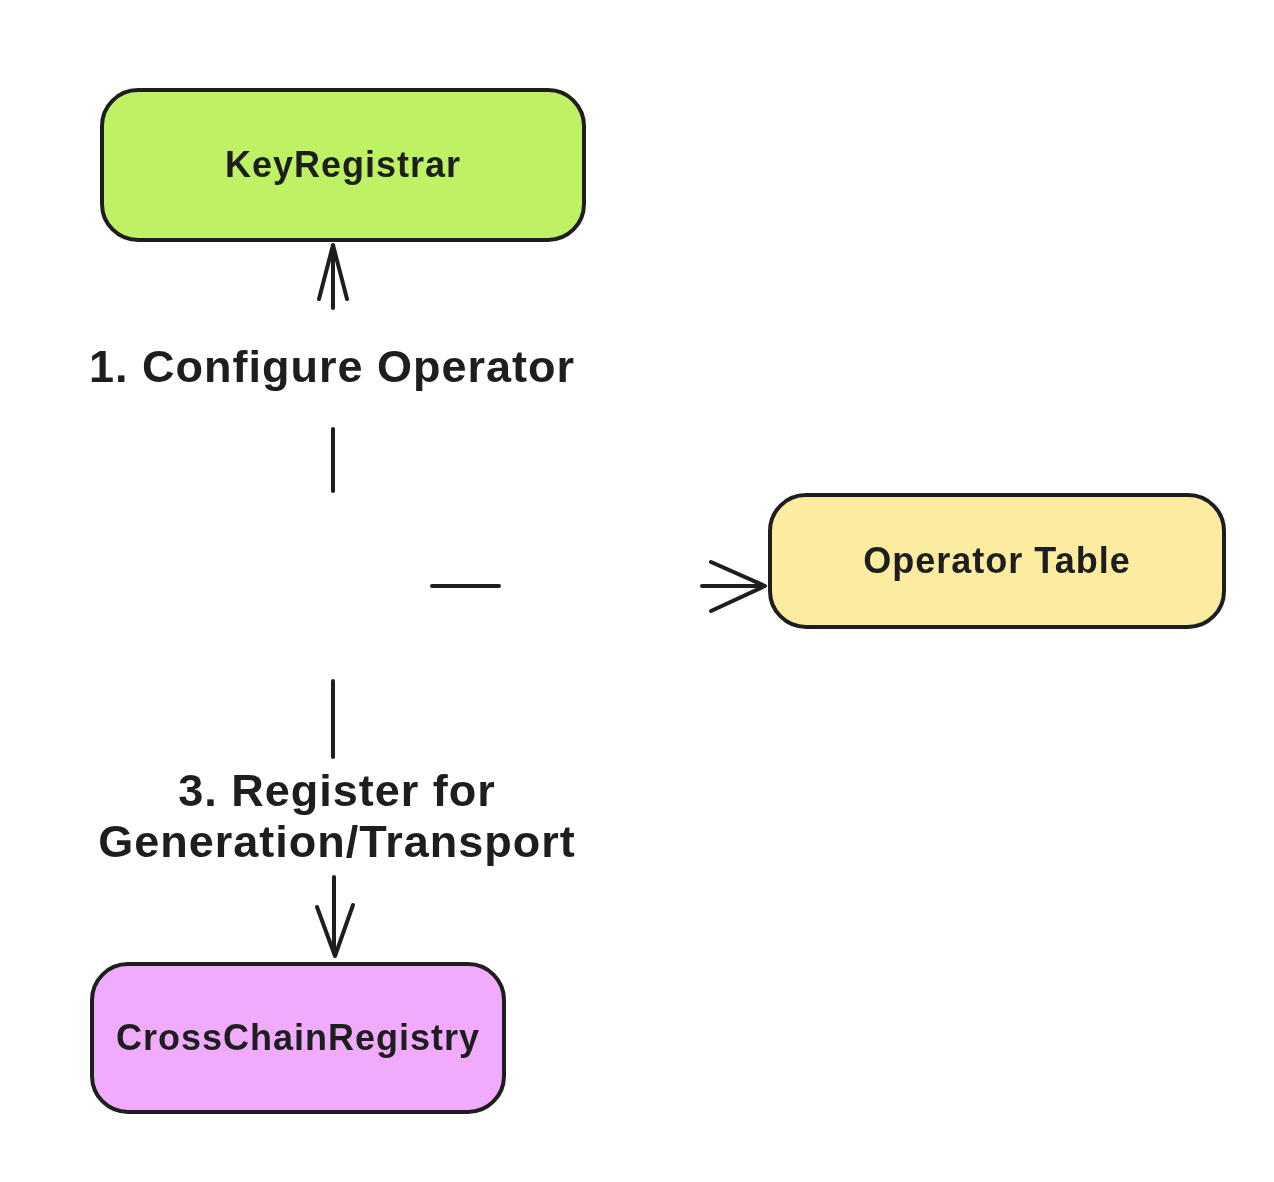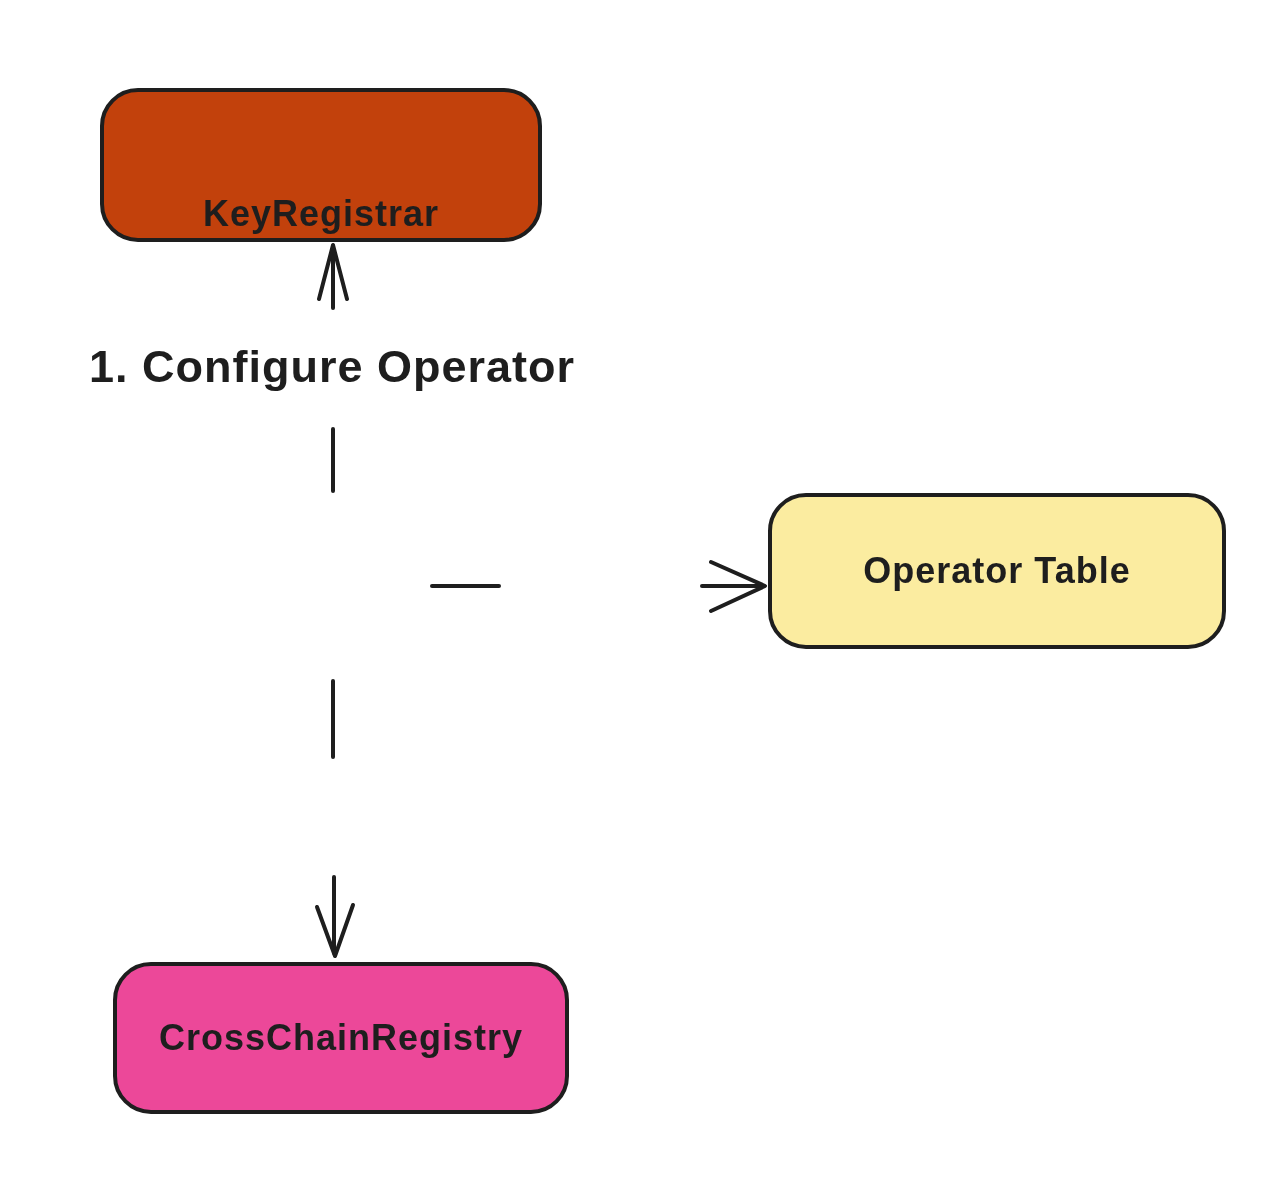--- a/index.html
+++ b/index.html
@@ -40,37 +40,36 @@
     text-align: center;
     font-size: 36px;
     font-weight: bold;
     letter-spacing: 1px;
     line-height: 48px;
   }
   .rounded {
     border-radius: 38px;
   }
   .node-key-registrar {
-    left: 100px; top: 88px; width: 442px; height: 154px;
-    background: #c2410c;
-    align-items: flex-end;
+    left: 100px; top: 88px; width: 486px; height: 154px;
+    background: #bef264;
   }
   .node-avs {
     left: 224px; top: 490px; width: 208px; height: 192px;
     border-radius: 50%;
     background: #f8caca;
   }
   .node-otc {
-    left: 768px; top: 493px; width: 458px; height: 156px;
+    left: 768px; top: 493px; width: 458px; height: 136px;
     background: #fbeca0;
     flex-direction: column;
   }
   .node-ccr {
-    left: 113px; top: 962px; width: 456px; height: 152px;
-    background: #ec4899;
+    left: 90px; top: 962px; width: 416px; height: 152px;
+    background: #f0abfc;
   }
   .edge-label {
     position: absolute;
     transform: translate(-50%, -50%);
     text-align: center;
     white-space: nowrap;
     font-size: 45px;
     font-weight: bold;
     letter-spacing: 1px;
     line-height: 51px;
@@ -117,14 +116,18 @@
 
   <div class="node rounded node-ccr">
     <span>CrossChainRegistry</span>
   </div>
 
   <div class="edge-label edge-label-1">
     <span class="line-block">1. Configure Operator</span>
   </div>
 
 
+  <div class="edge-label edge-label-3">
+    <span class="line-block">3. Register for</span>
+    <span class="line-block">Generation/Transport</span>
+  </div>
 
 </div>
 
 </body></html>

